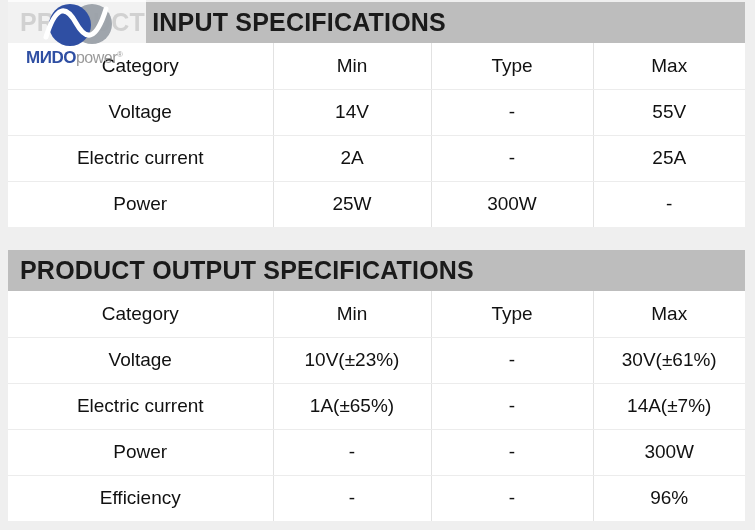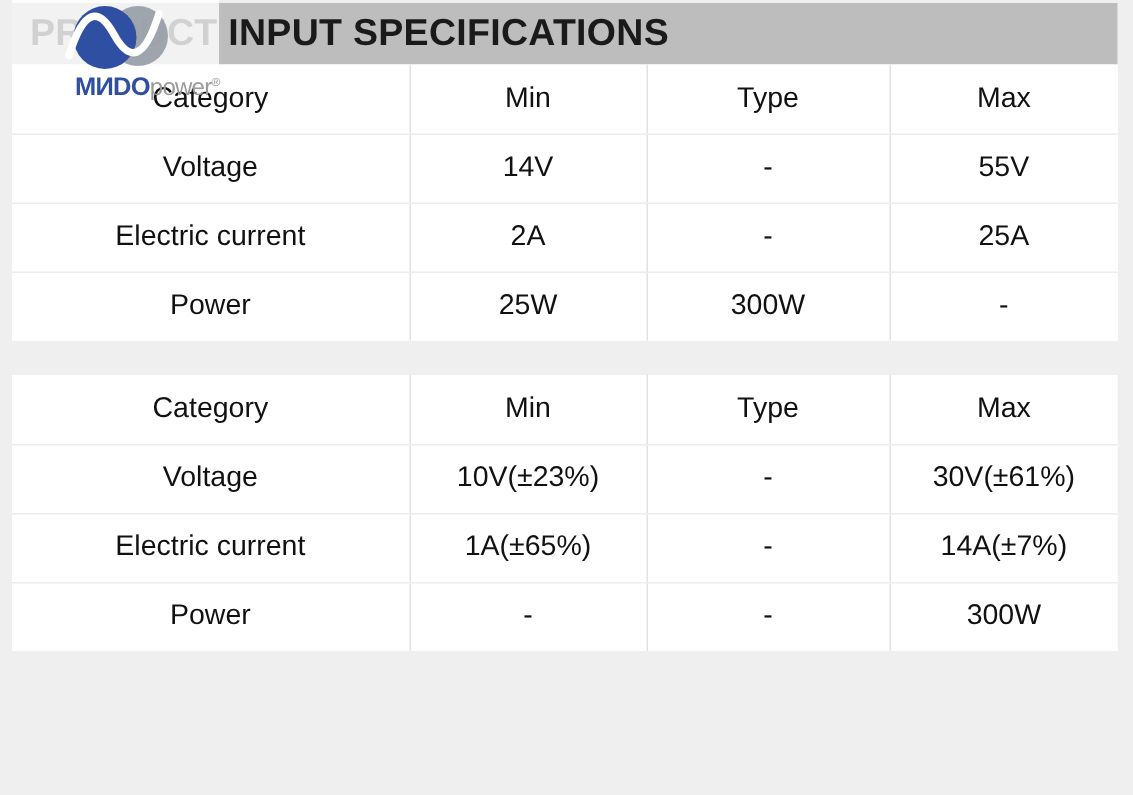--- a/index.html
+++ b/index.html
@@ -110,21 +110,20 @@
     width: 120px;
     height: 22px;
     line-height: 22px;
     white-space: nowrap;
   }
   .wm-brand {
     font-size: 17px;
     font-weight: bold;
     color: #2f4fa3;
     letter-spacing: -0.5px;
-    margin-left: 24px;
   }
   .wm-sub {
     font-size: 16px;
     font-weight: normal;
     color: #9a9a9a;
     letter-spacing: -0.5px;
   }
   .wm-reg {
     font-size: 8px;
     color: #9a9a9a;
@@ -170,20 +169,21 @@
           <td>Power</td>
           <td>25W</td>
           <td>300W</td>
           <td>-</td>
         </tr>
       </tbody>
     </table>
   </div>
 
   <div class="spec-block output-block">
+    <div class="block-title">PRODUCT OUTPUT SPECIFICATIONS</div>
     <table class="spec-table">
       <colgroup>
         <col class="c-cat">
           <col class="c-min">
           <col class="c-typ">
           <col class="c-max">
       </colgroup>
       <thead>
         <tr>
           <th>Category</th>
@@ -203,20 +203,26 @@
           <td>Electric current</td>
           <td>1A(±65%)</td>
           <td>-</td>
           <td>14A(±7%)</td>
         </tr>
         <tr>
           <td>Power</td>
           <td>-</td>
           <td>-</td>
           <td>300W</td>
+        </tr>
+        <tr>
+          <td>Efficiency</td>
+          <td>-</td>
+          <td>-</td>
+          <td>96%</td>
         </tr>
       </tbody>
     </table>
   </div>
 
   <div class="watermark">
     <div class="wm-plate"></div>
     <svg class="wm-mark" viewBox="0 0 82 46">
       <circle cx="52" cy="23" r="20" fill="#9aa0a8" opacity="0.95"></circle>
       <circle cx="30" cy="24" r="21" fill="#2f4fa3"></circle>

